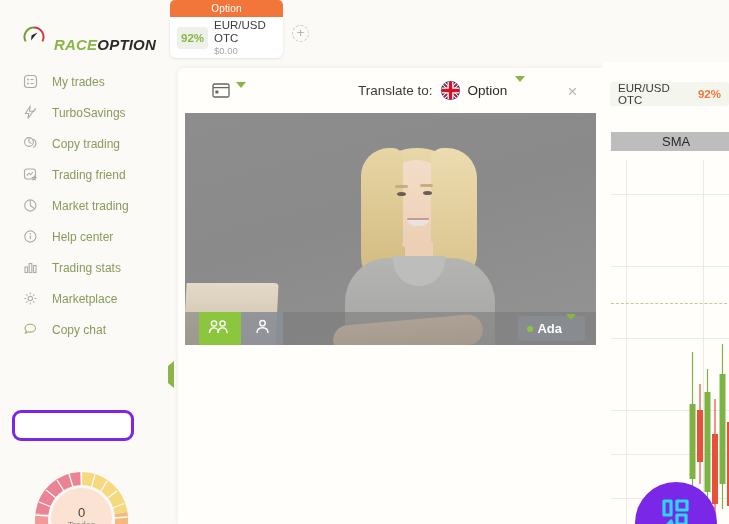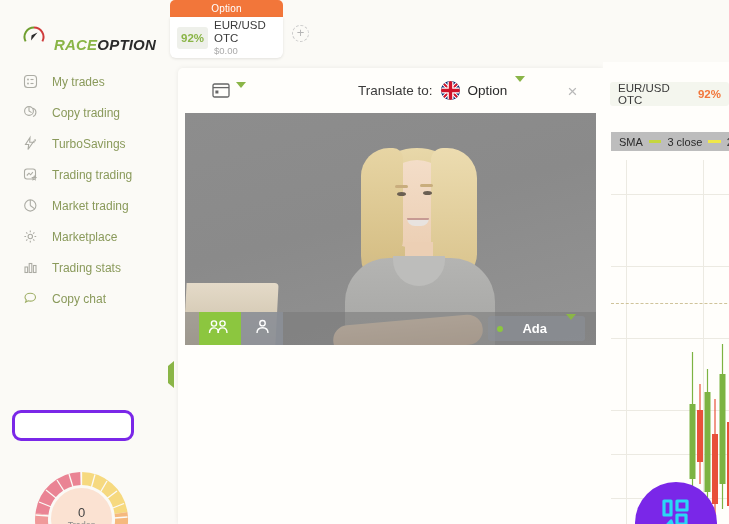--- a/index.html
+++ b/index.html
@@ -166,21 +166,21 @@
   }
   .vt-btn {
     position: absolute; top: 0; width: 42px; height: 33px;
     display: flex; align-items: center; justify-content: center;
   }
   .vt-btn.a { left: 14px; background: #8cc63f; }
   .vt-btn.b { left: 56px; background: rgba(140,145,155,.75); }
   .ada-chip {
     position: absolute; right: 11px; top: 4px; height: 25px;
     background: rgba(140,145,155,.55); border-radius: 3px;
-    display: flex; align-items: center; gap: 19px; padding: 0 9px; justify-content: flex-end;
+    display: flex; align-items: center; gap: 4px; padding: 0 9px; justify-content: flex-end;
   }
   .ada-dot { width: 6px; height: 6px; border-radius: 50%; background: #8cc63f; }
   .ada-name { color: #fff; font-size: 13px; font-weight: bold; }
 
   .collapse-arrow { position: absolute; left: -10px; top: 298px; }
   .caret-left { width: 0; height: 0; border-top: 5px solid transparent;
                 border-bottom: 5px solid transparent; border-right: 6px solid #8ab547; }
 
   
   .chartzone {
@@ -191,21 +191,21 @@
     position: absolute; left: 7px; top: 20px; height: 24px;
     background: #f4f6ee; border-radius: 3px;
     display: flex; align-items: center; gap: 4px; padding: 0 8px;
   }
   .cb-sym { font-size: 11.5px; color: #3a3a3a; }
   .cb-pct { font-size: 11.5px; color: #f2763a; font-weight: bold; }
   .sma-bar {
     position: absolute; left: 8px; top: 70px; height: 19px; width: 130px;
     background: #bdbdbd; display: flex; align-items: center; gap: 6px; padding: 0 8px;
   }
-  .sma-lbl { font-size: 11px; color: #2a2a2a; white-space: nowrap; }
+  .sma-lbl { font-size: 13px; color: #2a2a2a; white-space: nowrap; margin-left: 43px; }
   .sma-sw1 { width: 15px; height: 3px; background: #c5d63f; }
   .sma-sw2 { width: 15px; height: 3px; background: #f0e84a; }
   .grid { position: absolute; left: 0; top: 98px; width: 126px; height: 364px; }
   .gl-h { position: absolute; left: 8px; width: 126px; height: 1px; background: #eceae2; }
   .gl-v { position: absolute; top: 0; width: 1px; height: 364px; background: #eceae2; }
   .dashline {
     position: absolute; left: 8px; top: 143px; width: 126px; height: 0;
     border-top: 1px dashed #cfc39a;
   }
   .candles { position: absolute; left: 86px; bottom: 0; width: 46px; height: 180px; }
@@ -261,79 +261,89 @@
           <circle cx="6" cy="10.5" r=".9" fill="#a8a8a0" stroke="none"></circle>
             <line x1="8.5" y1="10.5" x2="11.5" y2="10.5"></line>
         </svg>
       </span>
       <span class="nav-label">My trades</span>
     </div>
 
     <div class="nav-item">
       <span class="nav-icon">
         <svg width="17" height="17" viewBox="0 0 17 17" fill="none" stroke="#a8a8a0" stroke-width="1.1">
+          <path d="M8 2.5 3.5 9.5h3.2L6 14.5l5-7.2H7.7z"></path>
+          <path d="M12.5 4.5c1.2 0 1.2 1.6 0 1.6s-1.2 1.6 0 1.6"></path>
+        </svg>
+      </span>
+      <span class="nav-label">TurboSavings</span>
+    </div>
+
+    <div class="nav-item">
+      <span class="nav-icon">
+        <svg width="17" height="17" viewBox="0 0 17 17" fill="none" stroke="#a8a8a0" stroke-width="1.1">
           <circle cx="7" cy="7" r="4.4"></circle>
             <path d="M11 4.2a4.4 4.4 0 0 1 0 8.3"></path>
           <path d="M7 3.2V7l2.6 1.6"></path>
         </svg>
       </span>
       <span class="nav-label">Copy trading</span>
     </div>
 
     <div class="nav-item">
       <span class="nav-icon">
         <svg width="17" height="17" viewBox="0 0 17 17" fill="none" stroke="#a8a8a0" stroke-width="1.1">
-          <path d="M8 2.5 3.5 9.5h3.2L6 14.5l5-7.2H7.7z"></path>
-          <path d="M12.5 4.5c1.2 0 1.2 1.6 0 1.6s-1.2 1.6 0 1.6"></path>
-        </svg>
-      </span>
-      <span class="nav-label">TurboSavings</span>
-    </div>
-
-    <div class="nav-item">
-      <span class="nav-icon">
-        <svg width="17" height="17" viewBox="0 0 17 17" fill="none" stroke="#a8a8a0" stroke-width="1.1">
           <rect x="2.5" y="3" width="11" height="10" rx="2.5"></rect>
           <path d="M4.8 9.5 7 7.2l1.6 1.6 2.3-2.6"></path>
           <path d="M12.2 10.2l.5 1.2 1.2.2-.9.9.2 1.2-1-.6-1.1.6.2-1.2-.9-.9 1.3-.2z" fill="#fbfaf6"></path>
         </svg>
       </span>
-      <span class="nav-label">Trading trading</span>
+      <span class="nav-label">Trading friend</span>
     </div>
 
     <div class="nav-item">
       <span class="nav-icon">
         <svg width="17" height="17" viewBox="0 0 17 17" fill="none" stroke="#a8a8a0" stroke-width="1.1">
           <circle cx="8.3" cy="8.5" r="5.6"></circle>
           <path d="M8.3 8.5V2.9M8.3 8.5l4.4 3.4"></path>
         </svg>
       </span>
       <span class="nav-label">Market trading</span>
     </div>
 
-
-    <div class="nav-item">
-      <span class="nav-icon">
-        <svg width="17" height="17" viewBox="0 0 17 17" fill="none" stroke="#a8a8a0" stroke-width="1.1">
-          <circle cx="8.3" cy="8.5" r="2.2"></circle>
-          <path d="M8.3 2.6v1.7M8.3 12.7v1.7M2.4 8.5h1.7M12.5 8.5h1.7M4.2 4.4l1.2 1.2M11.2 11.4l1.2 1.2M12.4 4.4l-1.2 1.2M5.4 11.4l-1.2 1.2"></path>
-        </svg>
-      </span>
-      <span class="nav-label">Marketplace</span>
+    <div class="nav-item">
+      <span class="nav-icon">
+        <svg width="17" height="17" viewBox="0 0 17 17" fill="none" stroke="#a8a8a0" stroke-width="1.1">
+          <circle cx="8.3" cy="8.5" r="5.6"></circle>
+          <line x1="8.3" y1="7.6" x2="8.3" y2="11.3"></line>
+          <circle cx="8.3" cy="5.7" r=".75" fill="#a8a8a0" stroke="none"></circle>
+        </svg>
+      </span>
+      <span class="nav-label">Help center</span>
     </div>
 
     <div class="nav-item">
       <span class="nav-icon">
         <svg width="17" height="17" viewBox="0 0 17 17" fill="none" stroke="#a8a8a0" stroke-width="1.1">
           <rect x="3" y="8" width="2.6" height="5.5"></rect>
             <rect x="7.2" y="4.5" width="2.6" height="9"></rect>
           <rect x="11.4" y="6.5" width="2.6" height="7"></rect>
         </svg>
       </span>
       <span class="nav-label">Trading stats</span>
+    </div>
+
+    <div class="nav-item">
+      <span class="nav-icon">
+        <svg width="17" height="17" viewBox="0 0 17 17" fill="none" stroke="#a8a8a0" stroke-width="1.1">
+          <circle cx="8.3" cy="8.5" r="2.2"></circle>
+          <path d="M8.3 2.6v1.7M8.3 12.7v1.7M2.4 8.5h1.7M12.5 8.5h1.7M4.2 4.4l1.2 1.2M11.2 11.4l1.2 1.2M12.4 4.4l-1.2 1.2M5.4 11.4l-1.2 1.2"></path>
+        </svg>
+      </span>
+      <span class="nav-label">Marketplace</span>
     </div>
 
 
     <div class="nav-item live">
       <span class="nav-icon">
         <svg width="17" height="17" viewBox="0 0 17 17" fill="none" stroke="#9aab5f" stroke-width="1.1">
           <path d="M3 7.2c0-2.3 2.3-3.9 5.2-3.9s5.3 1.6 5.3 3.9-2.4 3.9-5.3 3.9c-.7 0-1.4-.1-2-.3l-2.6 1.3.7-2.2A3.8 3.8 0 0 1 3 7.2z"></path>
         </svg>
       </span>
       <span class="nav-label">Copy chat</span>

